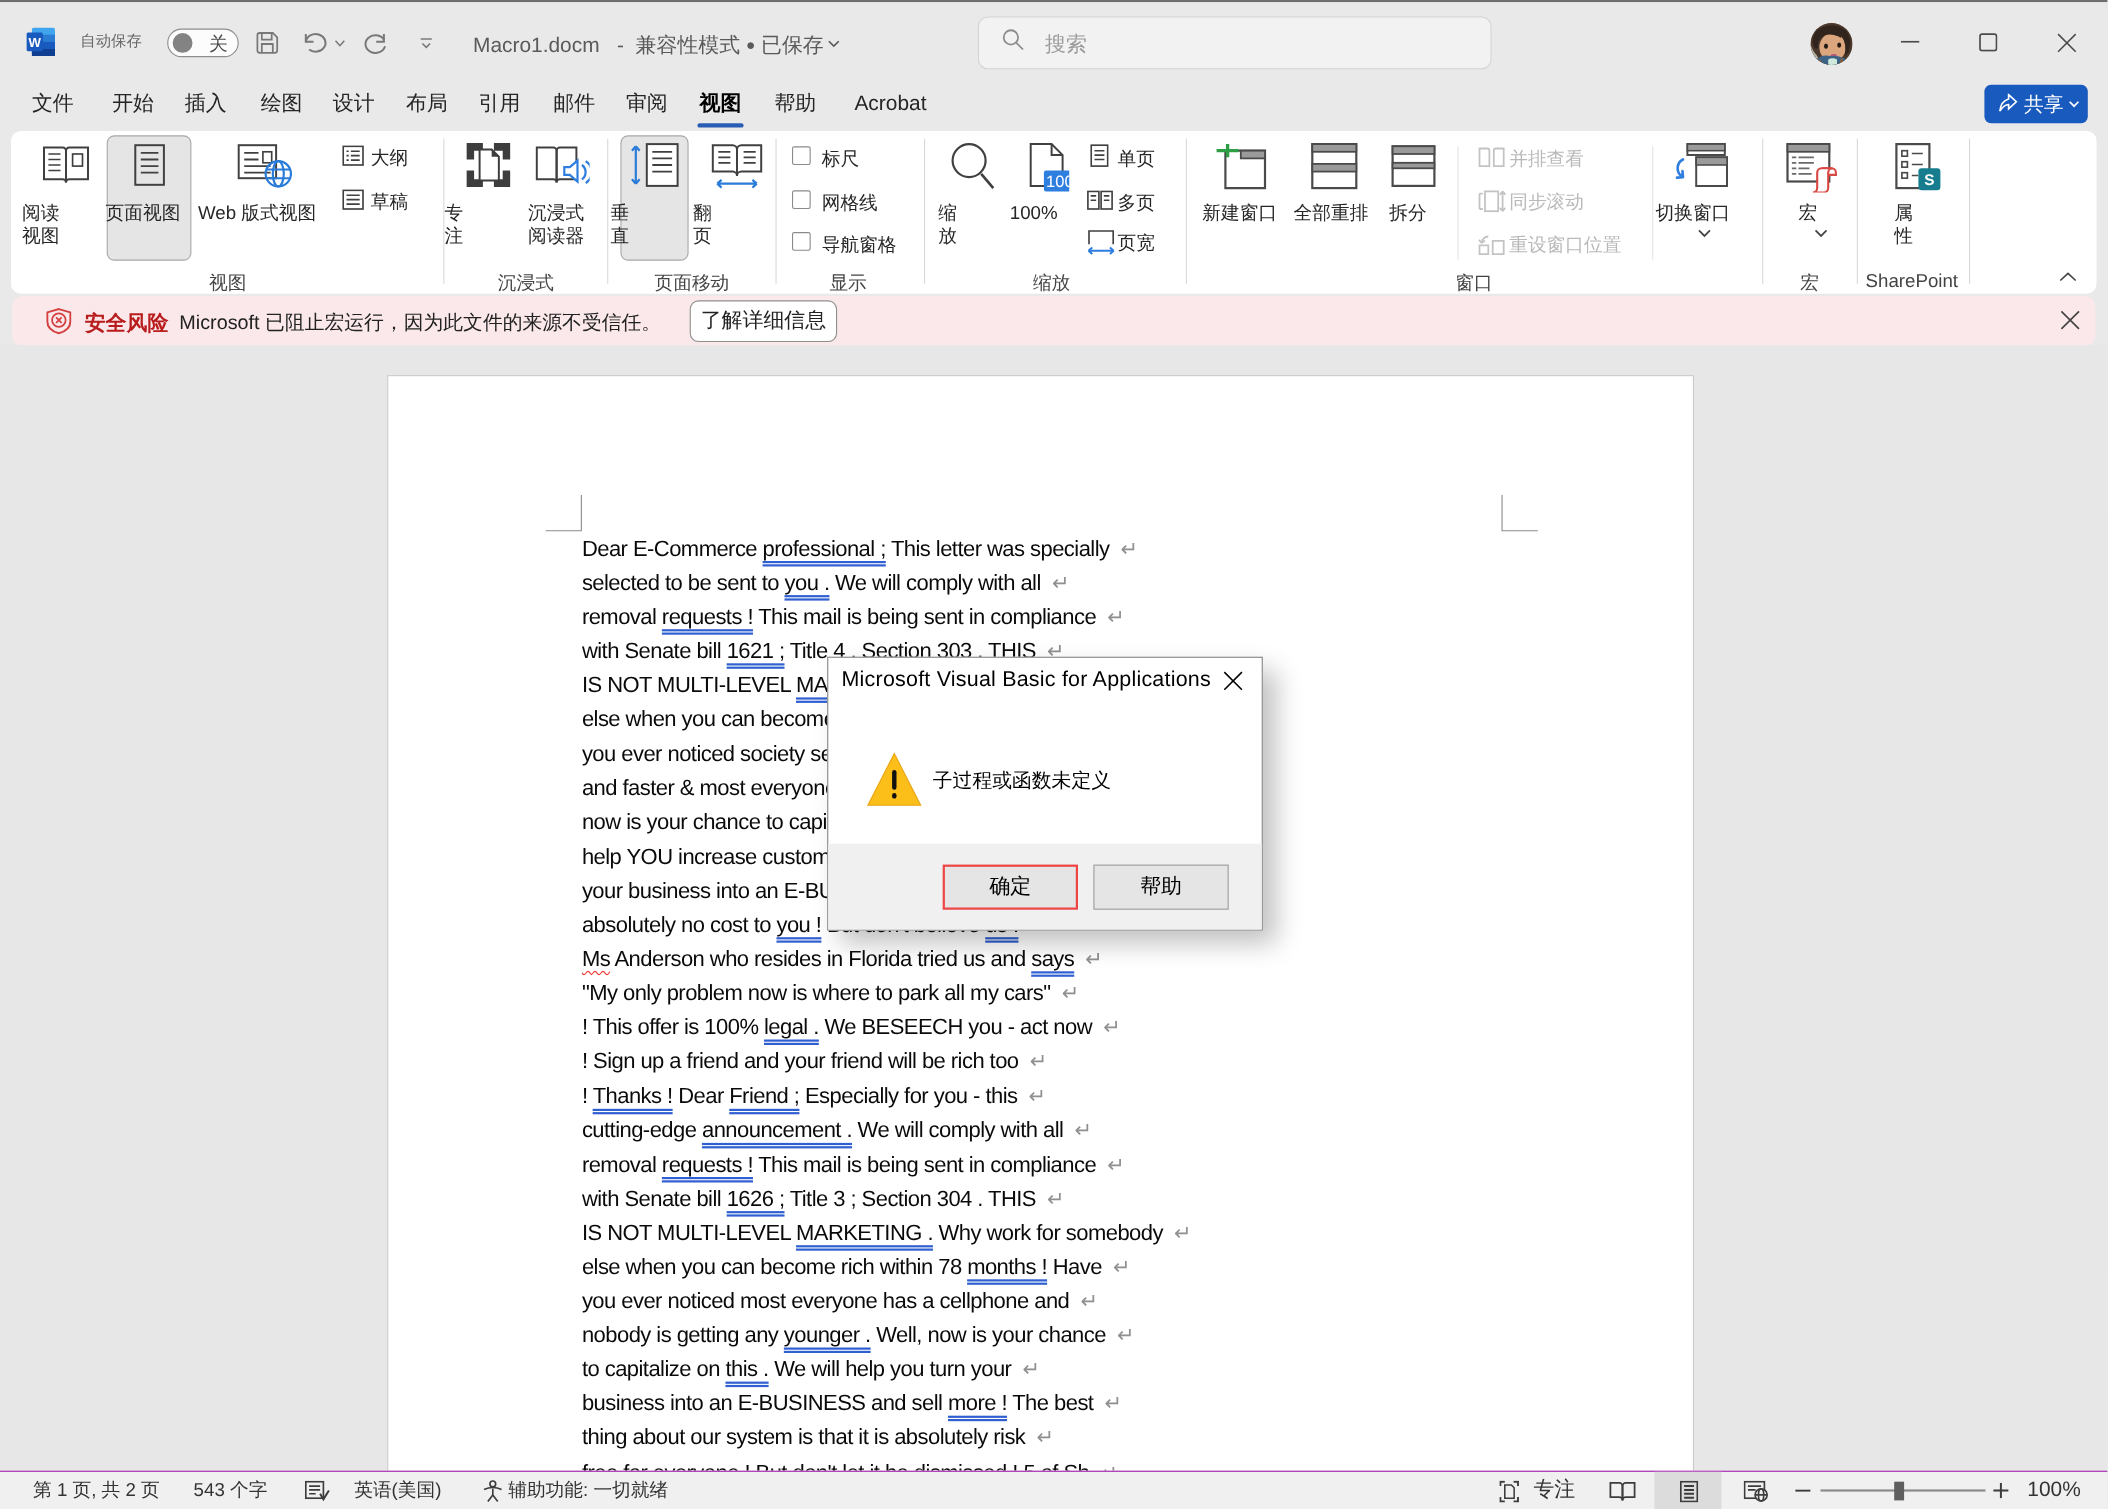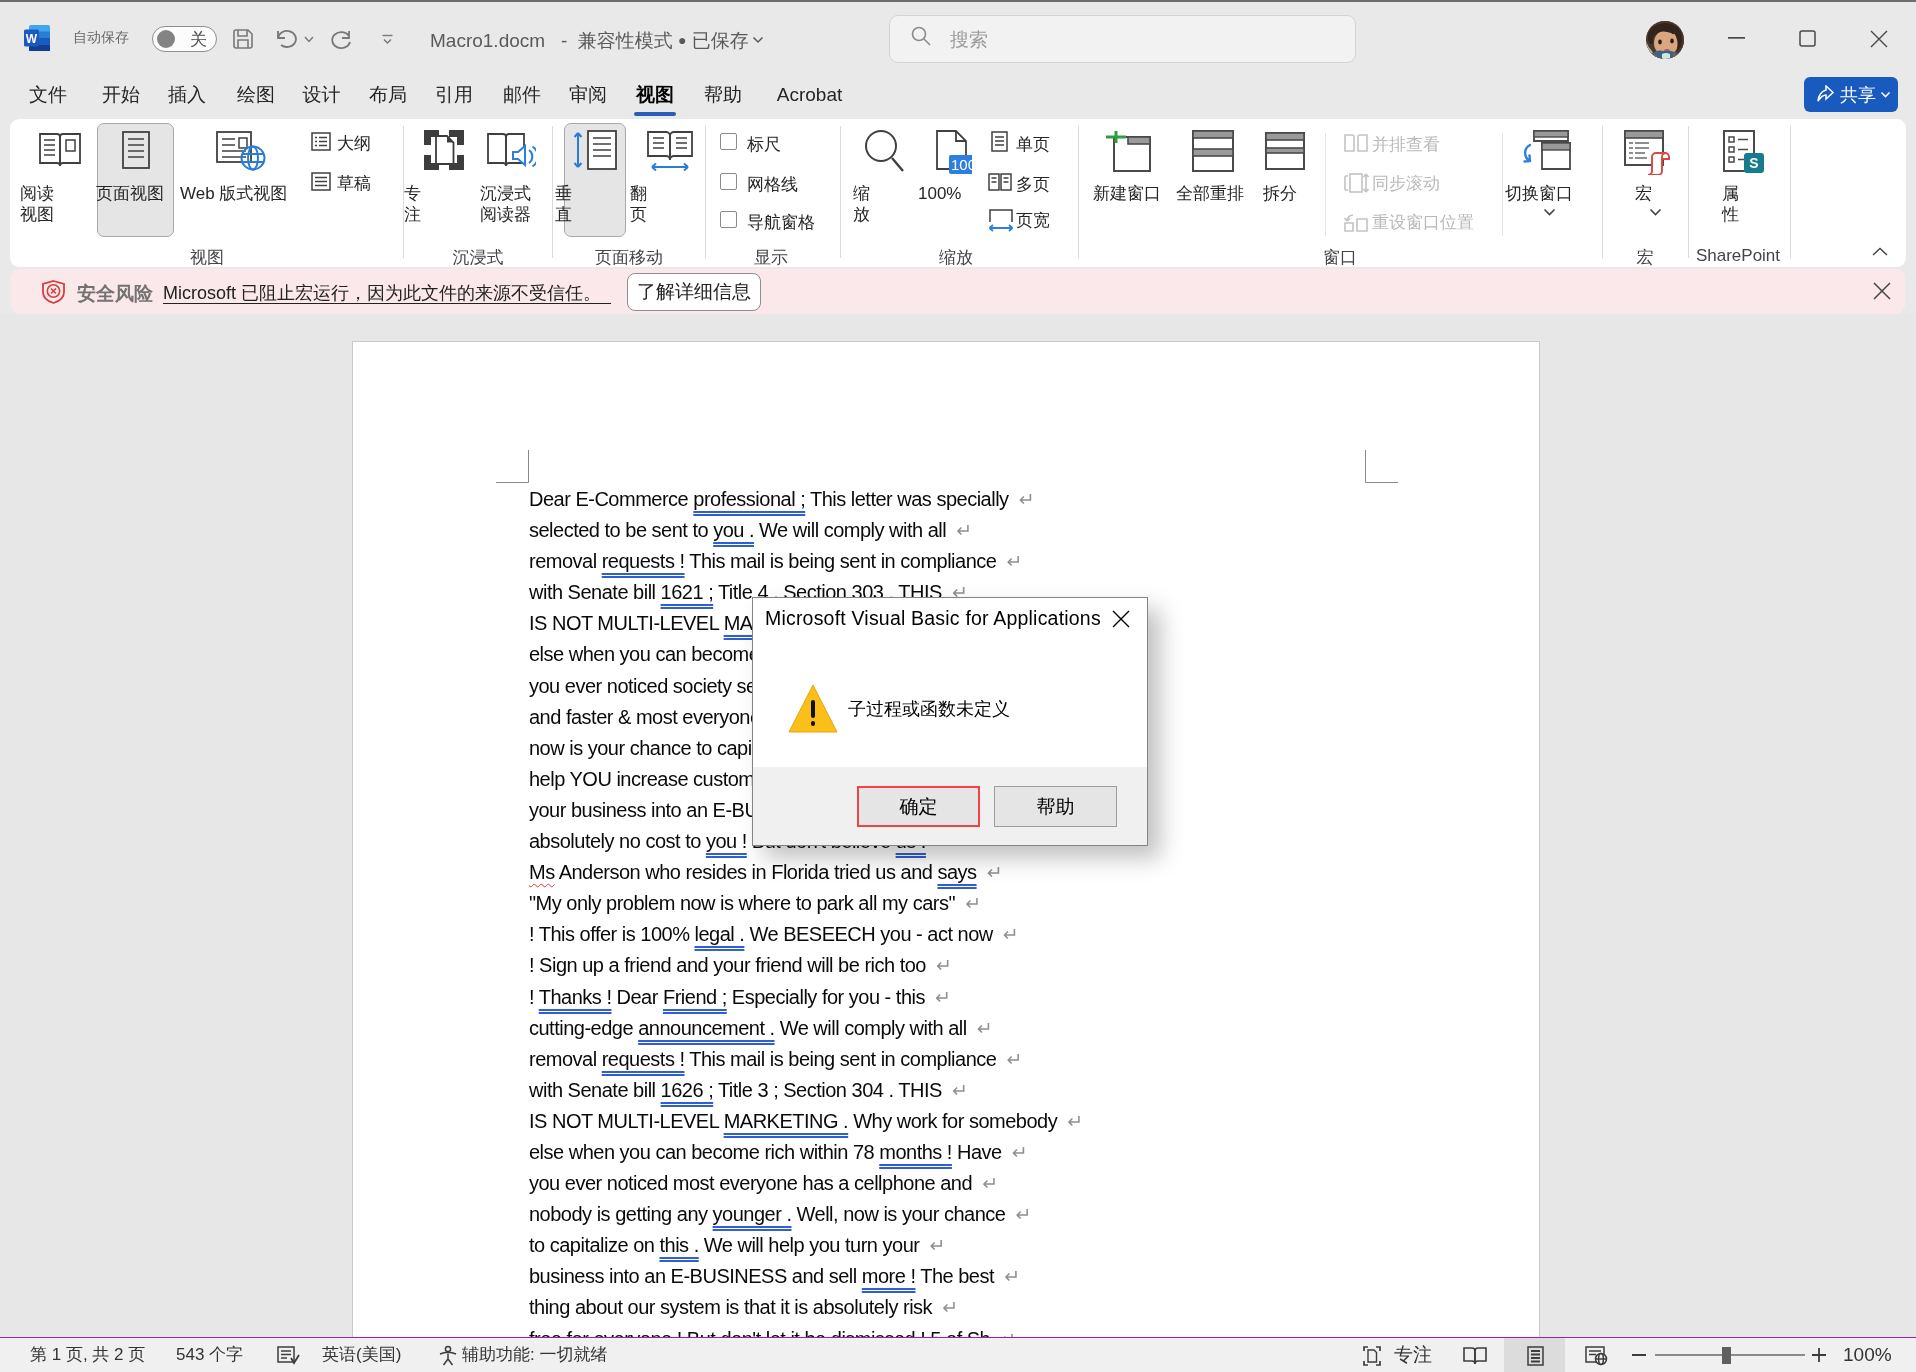--- a/index.html
+++ b/index.html
@@ -357,22 +357,22 @@
     <text x="32" y="39" font-size="14" font-weight="bold" fill="#fff" text-anchor="middle" font-family="Liberation Sans">S</text>
   </svg>
   <div class="btxt" style="left:1712px;top:64px;width:42px">属<br>性</div>
 </div>
 <div class="abs" id="secbar">
   <svg class="icon" style="left:31px;top:11px" width="23" height="24" viewBox="0 0 23 24">
     <path d="M11.5 1 L22 4 V12 Q22 20 11.5 23 Q1 20 1 12 V4 Z" fill="none" stroke="#d43f3f" stroke-width="1.8"></path>
     <circle cx="11.5" cy="11" r="6.2" fill="none" stroke="#d43f3f" stroke-width="1.6"></circle>
     <path d="M9 8.5 L14 13.5 M14 8.5 L9 13.5" stroke="#d43f3f" stroke-width="1.6"></path>
   </svg>
-  <div class="abs" style="left:66px;top:12px;font-size:19px;font-weight:bold;color:#737373">安全风险</div>
-  <div class="abs" style="left:152px;top:12px;font-size:18px;color:#222;text-decoration:underline;text-underline-offset:4px">Microsoft 已阻止宏运行，因为此文件的来源不受信任。&nbsp;&nbsp;</div>
+  <div class="abs" style="left:66px;top:12px;font-size:19px;font-weight:bold;color:#b91c1c">安全风险</div>
+  <div class="abs" style="left:152px;top:12px;font-size:18px;color:#222;text-underline-offset:4px">Microsoft 已阻止宏运行，因为此文件的来源不受信任。&nbsp;&nbsp;</div>
   <div class="abs" style="left:616px;top:4px;width:134px;height:38px;background:#fff;border:1px solid #8f8f8f;border-radius:8px;font-size:19px;color:#222;text-align:center;line-height:36px">了解详细信息</div>
   <svg class="icon" style="left:1862px;top:13px" width="18" height="18" viewBox="0 0 18 18" fill="none" stroke="#444" stroke-width="1.5">
       <path d="M1 1 L17 17 M17 1 L1 17"></path>
     </svg>
 </div>
 <div class="abs" id="docarea">
   <div id="docpage">
     <svg class="icon" style="left:140px;top:105px" width="40" height="40">
         <path d="M3 35.5 H35.5 V3" stroke="#8a8a8a" fill="none"></path>
       </svg>

